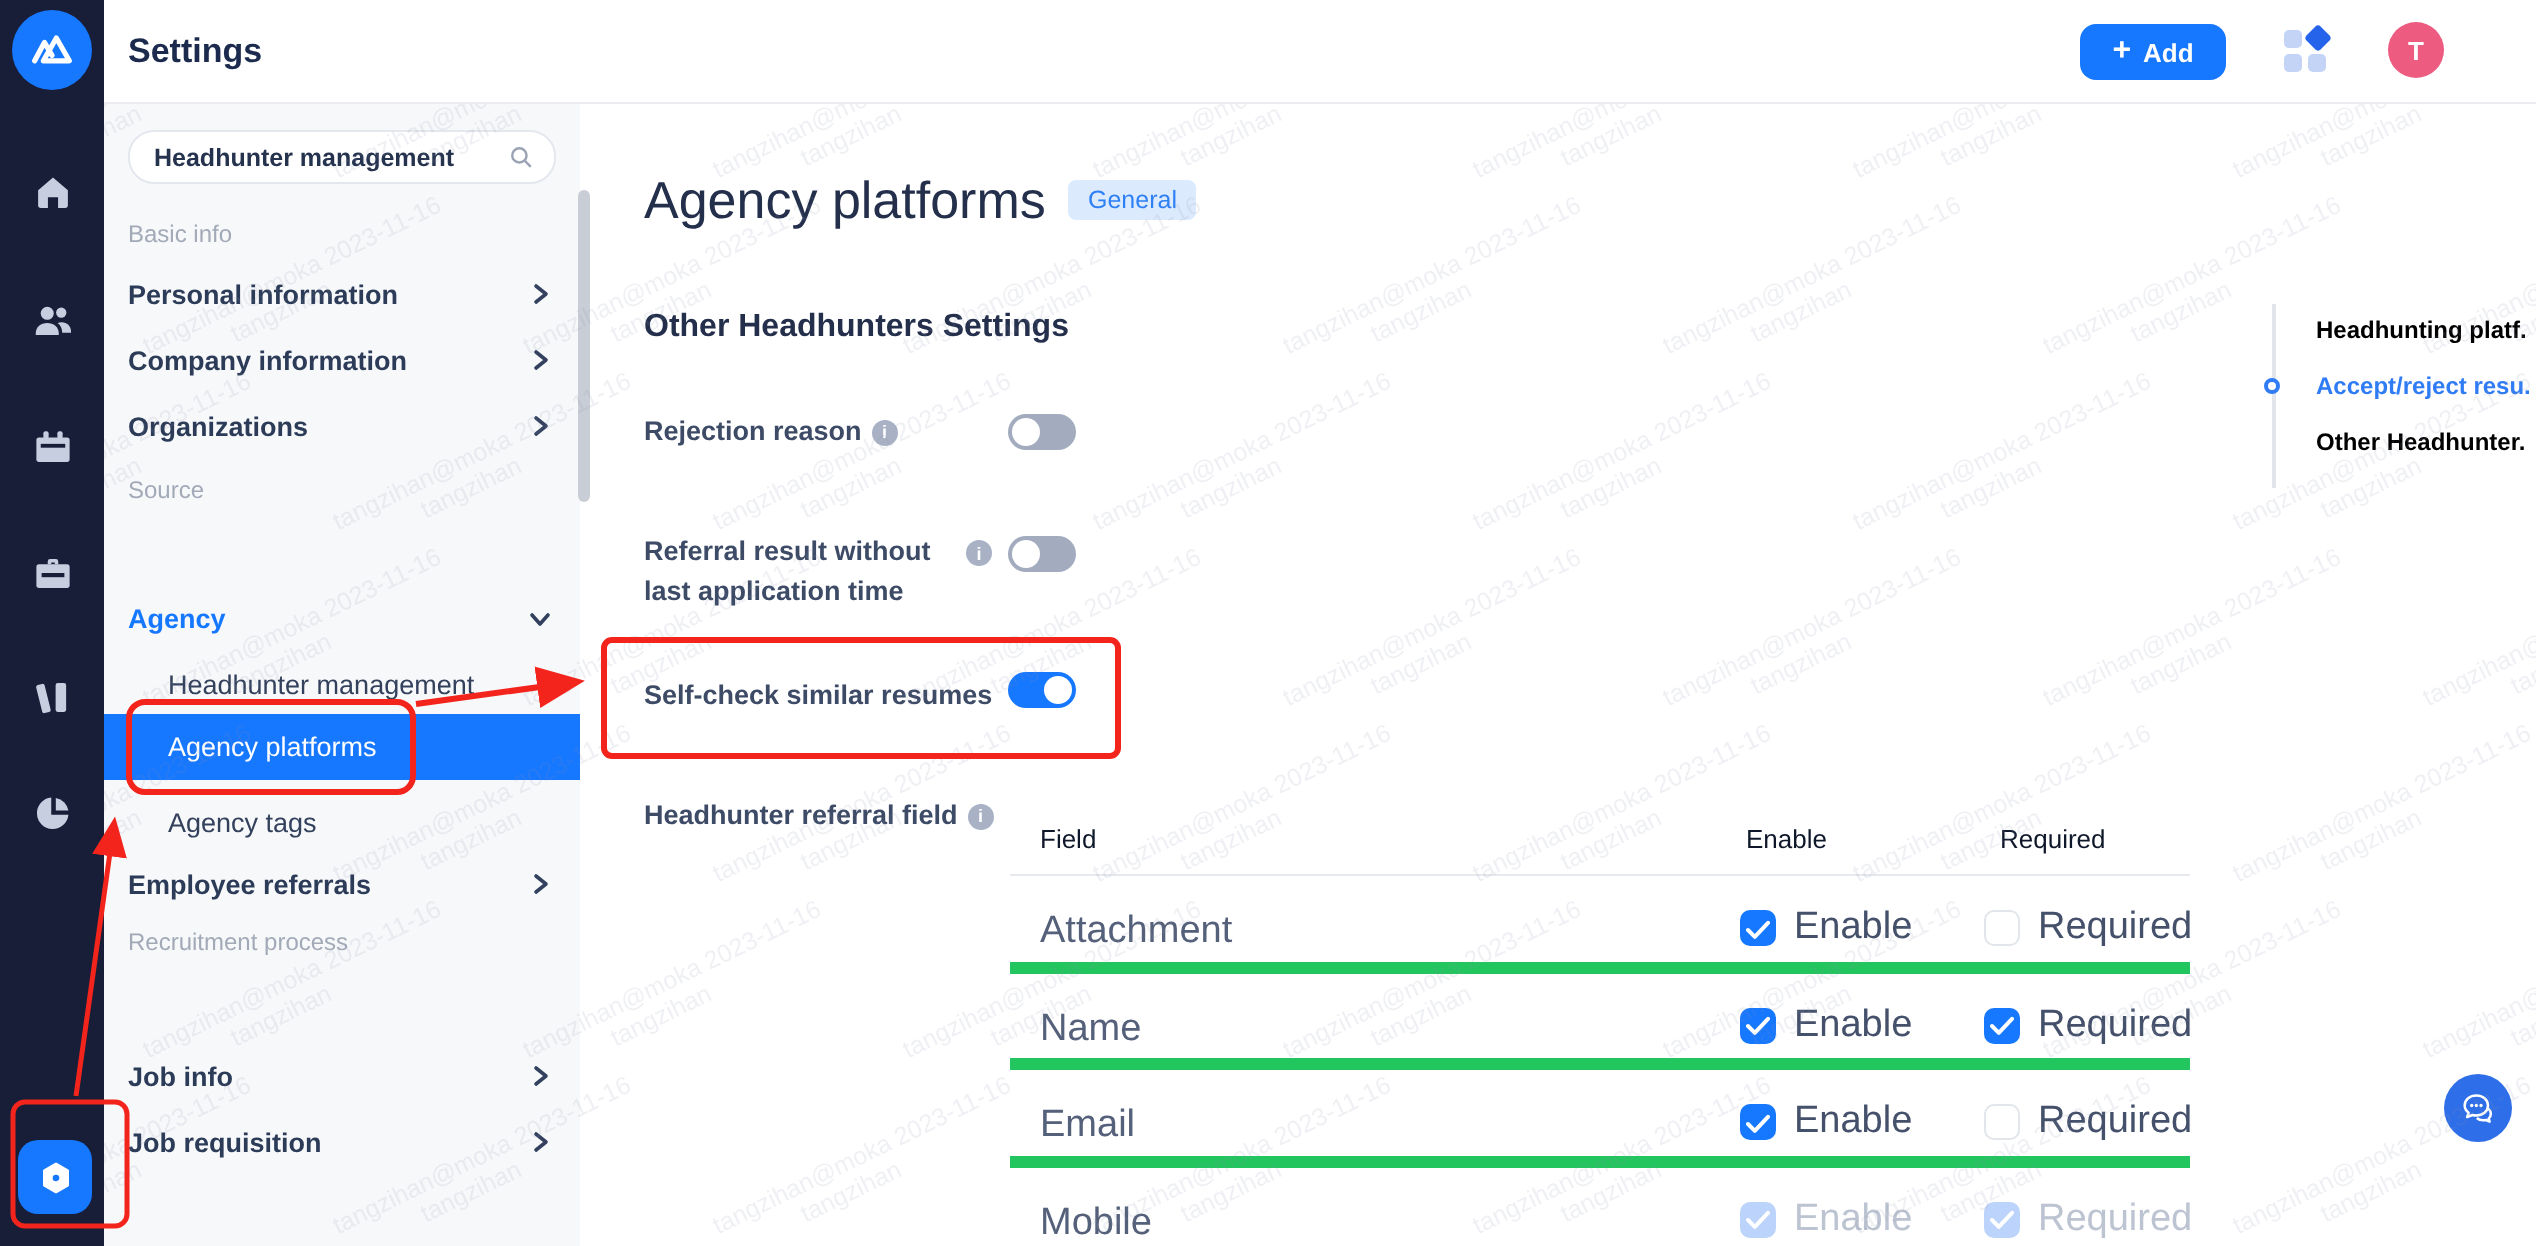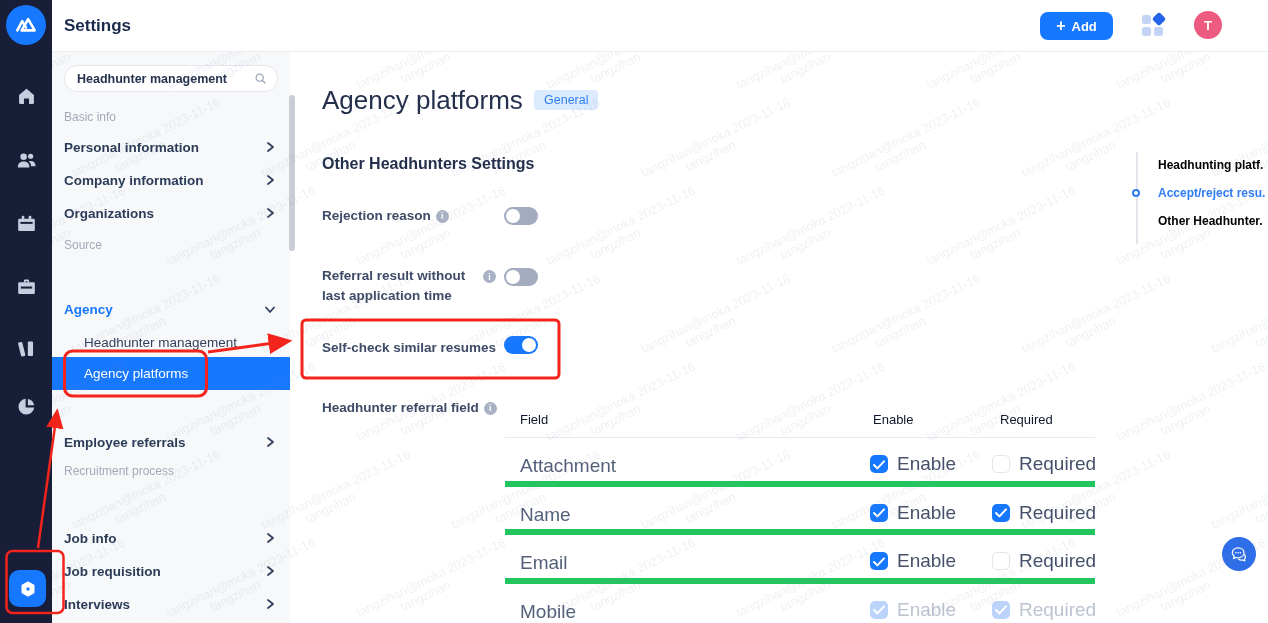--- a/index.html
+++ b/index.html
@@ -210,43 +210,40 @@
         </svg>
     </div>
     <div class="nav-item sub" style="top:278px">
       <span>Headhunter management</span>
     </div>
 
     <div class="nav-selected">
       <span>Agency platforms</span>
     </div>
 
+    <div class="nav-item sub" style="top:347px">
+      <span>Agency tags</span>
+    </div>
     <div class="nav-item" style="top:378px">
       <span>Employee referrals</span>
       <svg class="chev" width="12" height="12" viewBox="0 0 12 12">
           <path d="M4 2 l5 4 -5 4" fill="none" stroke="#33415e" stroke-width="1.8" stroke-linecap="round" stroke-linejoin="round"></path>
         </svg>
     </div>
 
     <div class="nav-sec" style="top:412px">Recruitment process</div>
 
     <div class="nav-item" style="top:474px">
       <span>Job info</span>
       <svg class="chev" width="12" height="12" viewBox="0 0 12 12">
           <path d="M4 2 l5 4 -5 4" fill="none" stroke="#33415e" stroke-width="1.8" stroke-linecap="round" stroke-linejoin="round"></path>
         </svg>
     </div>
     <div class="nav-item" style="top:507px">
       <span>Job requisition</span>
-      <svg class="chev" width="12" height="12" viewBox="0 0 12 12">
-          <path d="M4 2 l5 4 -5 4" fill="none" stroke="#33415e" stroke-width="1.8" stroke-linecap="round" stroke-linejoin="round"></path>
-        </svg>
-    </div>
-    <div class="nav-item" style="top:540px">
-      <span>Interviews</span>
       <svg class="chev" width="12" height="12" viewBox="0 0 12 12">
           <path d="M4 2 l5 4 -5 4" fill="none" stroke="#33415e" stroke-width="1.8" stroke-linecap="round" stroke-linejoin="round"></path>
         </svg>
     </div>
 
     <div class="scroll-thumb"></div>
   </div>
 
   <div class="main">
     <div class="content-title">Agency platforms</div>

